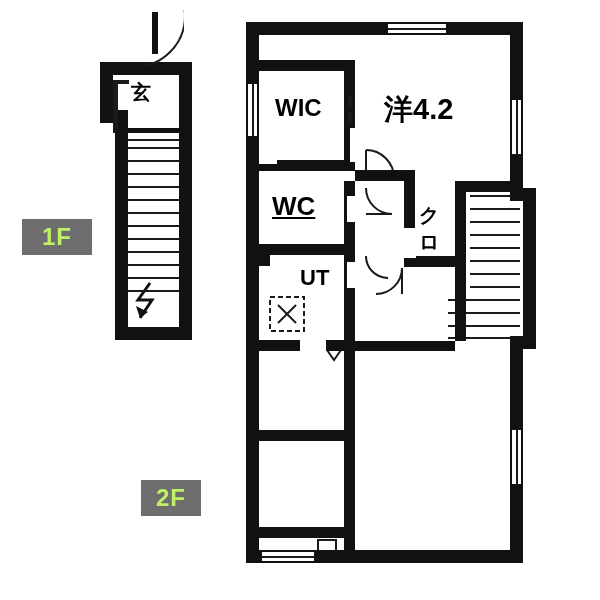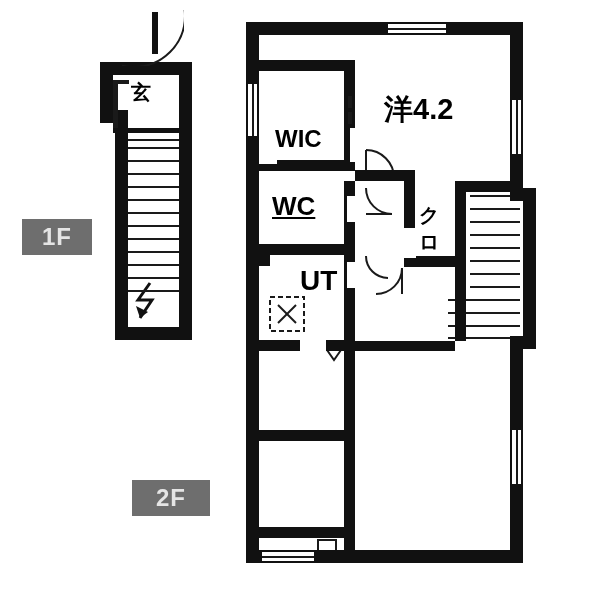--- a/index.html
+++ b/index.html
@@ -32,21 +32,21 @@
   .label {
     position: absolute;
     color: #000000;
     font-weight: bold;
     white-space: nowrap;
     line-height: 1;
   }
   .floor-badge {
     position: absolute;
     background: #6e6e6e;
-    color: #e5e5e5;
+    color: #bef264;
     font-weight: bold;
     display: flex;
     align-items: center;
     justify-content: center;
     letter-spacing: 1px;
   }
   .arcbox {
     position: absolute;
     overflow: hidden;
   }
@@ -200,23 +200,23 @@
   <div class="white" style="left:512px; top:430px; width:9px; height:54px;"></div>
   <div class="thinline" style="left:516px; top:430px; width:2px; height:54px;"></div>
 
   <div class="white" style="left:248px; top:84px; width:9px; height:52px;"></div>
   <div class="thinline" style="left:252px; top:84px; width:2px; height:52px;"></div>
 
   <div class="white" style="left:262px; top:552px; width:52px; height:9px;"></div>
   <div class="thinline" style="left:262px; top:556px; width:52px; height:2px;"></div>
 
   <div class="label" style="left:131px; top:82px; font-size:20px;">玄</div>
-  <div class="label" style="left:275px; top:96px; font-size:24px;margin-top:31px;">WIC</div>
+  <div class="label" style="left:275px; top:96px; font-size:24px;">WIC</div>
   <div class="label" style="left:384px; top:95px; font-size:29px;">洋4.2</div>
   <div class="label" style="left:272px; top:193px; font-size:26px;text-decoration:underline;">WC</div>
   <div class="label" style="left:419px; top:205px; font-size:20px;">ク</div>
   <div class="label" style="left:419px; top:232px; font-size:20px;">ロ</div>
-  <div class="label" style="left:300px; top:267px; font-size:28px;">UT</div>
+  <div class="label" style="left:300px; top:267px; font-size:22px;">UT</div>
 
   <div class="floor-badge" style="left:22px; top:219px; width:70px; height:36px; font-size:24px;">1F</div>
-  <div class="floor-badge" style="left:132px; top:480px; width:78px; height:36px; font-size:24px;">2F</div>
+  <div class="floor-badge" style="left:141px; top:480px; width:60px; height:36px; font-size:24px;">2F</div>
 
 </div>
 
 </body></html>

